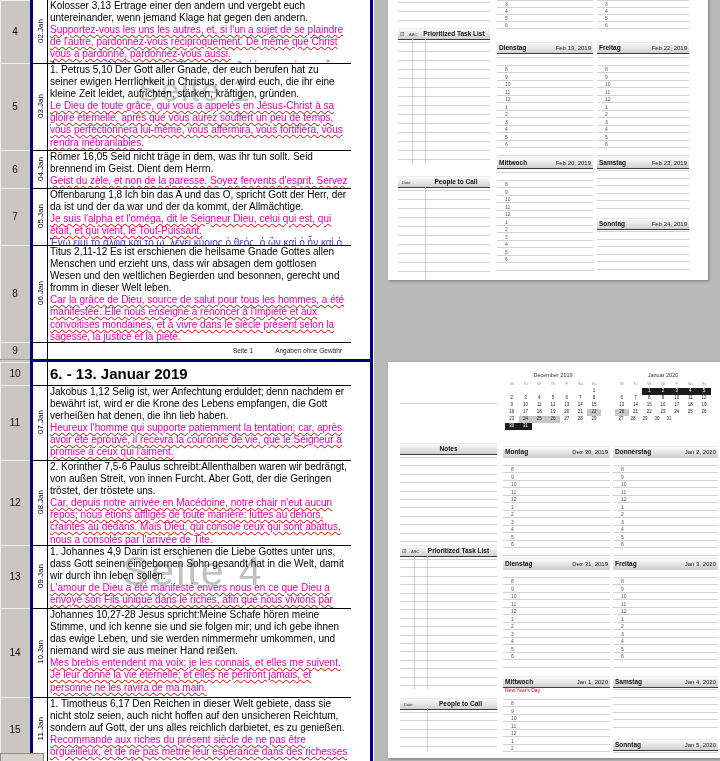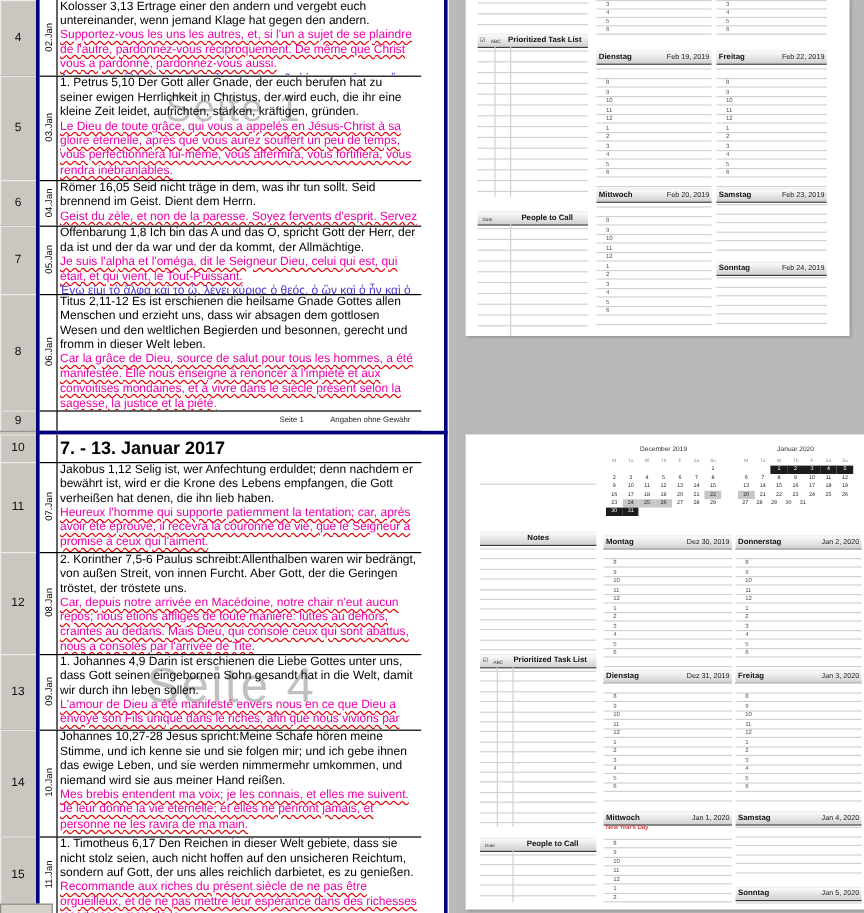--- a/index.html
+++ b/index.html
@@ -95,21 +95,21 @@
         <div class="srow" style="top: 342px; height: 17px;">
           <div class="datecell"></div>
           <div class="textcell footrow">
             <span>Seite 1</span>
             <span>Angaben ohne Gewähr</span>
           </div>
         </div>
         <div class="rowhead" style="top: 362px; height: 23px;">10</div>
         <div class="srow" style="top: 362px; height: 23px;">
           <div class="datecell"></div>
-          <div class="textcell wkhdr"><span>7. - 13. Januar 2017</span></div>
+          <div class="textcell wkhdr"><span>6. - 13. Januar 2019</span></div>
         </div>
         <div class="rowhead" style="top: 385px; height: 75px;">11</div>
         <div class="srow" style="top: 385px; height: 75px;">
           <div class="datecell">
             <span>07.Jan</span>
           </div>
           <div class="textcell"><span class="de">Jakobus 1,12 Selig ist, wer Anfechtung erduldet; denn nachdem er bewährt ist, wird er die Krone des Lebens empfangen, die Gott verheißen hat denen, die ihn lieb haben.</span><br><span class="fr">Heureux l'homme qui supporte patiemment la tentation; car, après avoir été éprouvé, il recevra la couronne de vie, que le Seigneur a promise à ceux qui l'aiment.</span></div>
         </div>
         <div class="rowhead" style="top: 460px; height: 85px;">12</div>
         <div class="srow" style="top: 460px; height: 85px;">

